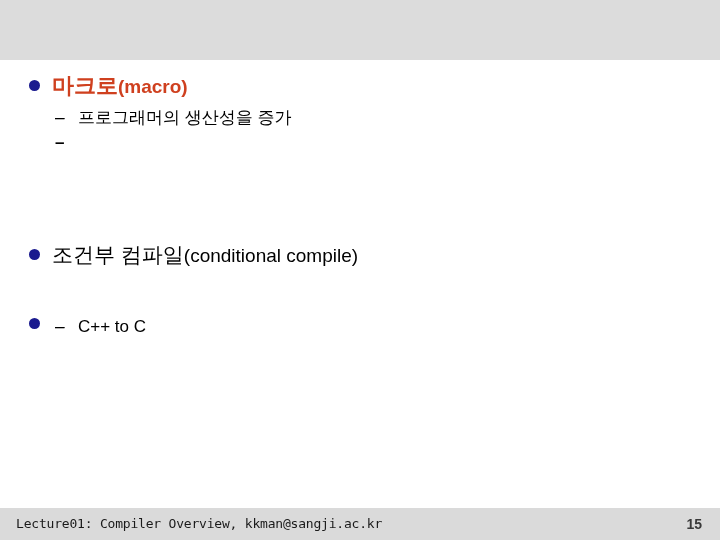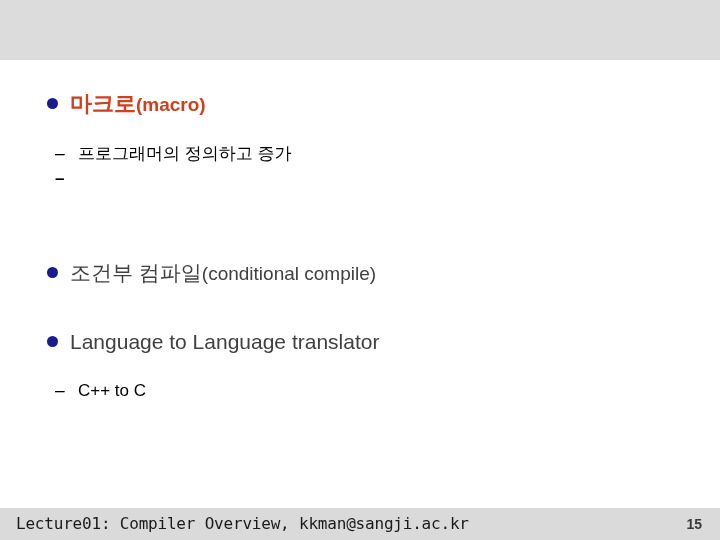--- a/index.html
+++ b/index.html
@@ -46,35 +46,35 @@
     left: 0;
     top: 60px;
     width: 720px;
     height: 448px;
   }
 
   
   .l1 {
     position: relative;
     padding-left: 52px;
-    margin: 18px;
+    margin: 0;
   }
   .l1 > .dot {
     position: absolute;
     left: 29px;
     top: 8px;
     width: 11px;
     height: 11px;
     border-radius: 50%;
     background: #1b1b8f;
   }
   .l1-text {
     font-size: 21px;
     line-height: 28px;
-    color: #404040;
+    color: #000000;
     white-space: nowrap;
   }
   .l1-text.accent {
     color: #cf401f;
     font-weight: bold;
     font-size: 22px;
   }
   .l1-text .paren {
     font-size: 19px;
     font-weight: bold;
@@ -112,21 +112,21 @@
   .blk-translator { position: absolute; left: 0; top: 250px; }
 
   .gap-sm { height: 4px; }
 
   
   .footer-text {
     position: absolute;
     left: 16px;
     top: 516px;
     font-family: "DejaVu Sans Mono", "Liberation Mono", monospace;
-    font-size: 16px;
+    font-size: 13px;
     line-height: 16px;
     color: #1a1a1a;
     letter-spacing: -0.2px;
     white-space: nowrap;
   }
   .footer-page {
     position: absolute;
     right: 18px;
     top: 515px;
     width: 40px;
@@ -151,38 +151,37 @@
       <div class="l1">
         <span class="dot"></span>
         <div class="l1-text accent"><span>마크로</span><span class="paren">(macro)</span></div>
       </div>
       <div class="gap-sm"></div>
       <div class="l2">
         <span class="dash">–</span>
       </div>
       <div class="l2">
         <span class="dash">–</span>
-        <span>프로그래머의 정의하고 증가</span>
+        <span>프로그래머의 생산성을 증가</span>
       </div>
       <div class="l2 code">
         <span class="dash">–</span>
       </div>
     </div>
 
     <div class="blk-cond">
       <div class="l1">
         <span class="dot"></span>
         <div class="l1-text"><span>조건부 컴파일</span><span class="paren-plain">(conditional compile)</span></div>
       </div>
     </div>
 
     <div class="blk-translator">
       <div class="l1">
         <span class="dot"></span>
-        <div class="l1-text"><span>Language to Language translator</span></div>
       </div>
       <div class="gap-sm"></div>
       <div class="l2">
         <span class="dash">–</span>
       </div>
       <div class="l2">
         <span class="dash">–</span>
         <span>C++ to C</span>
       </div>
     </div>

